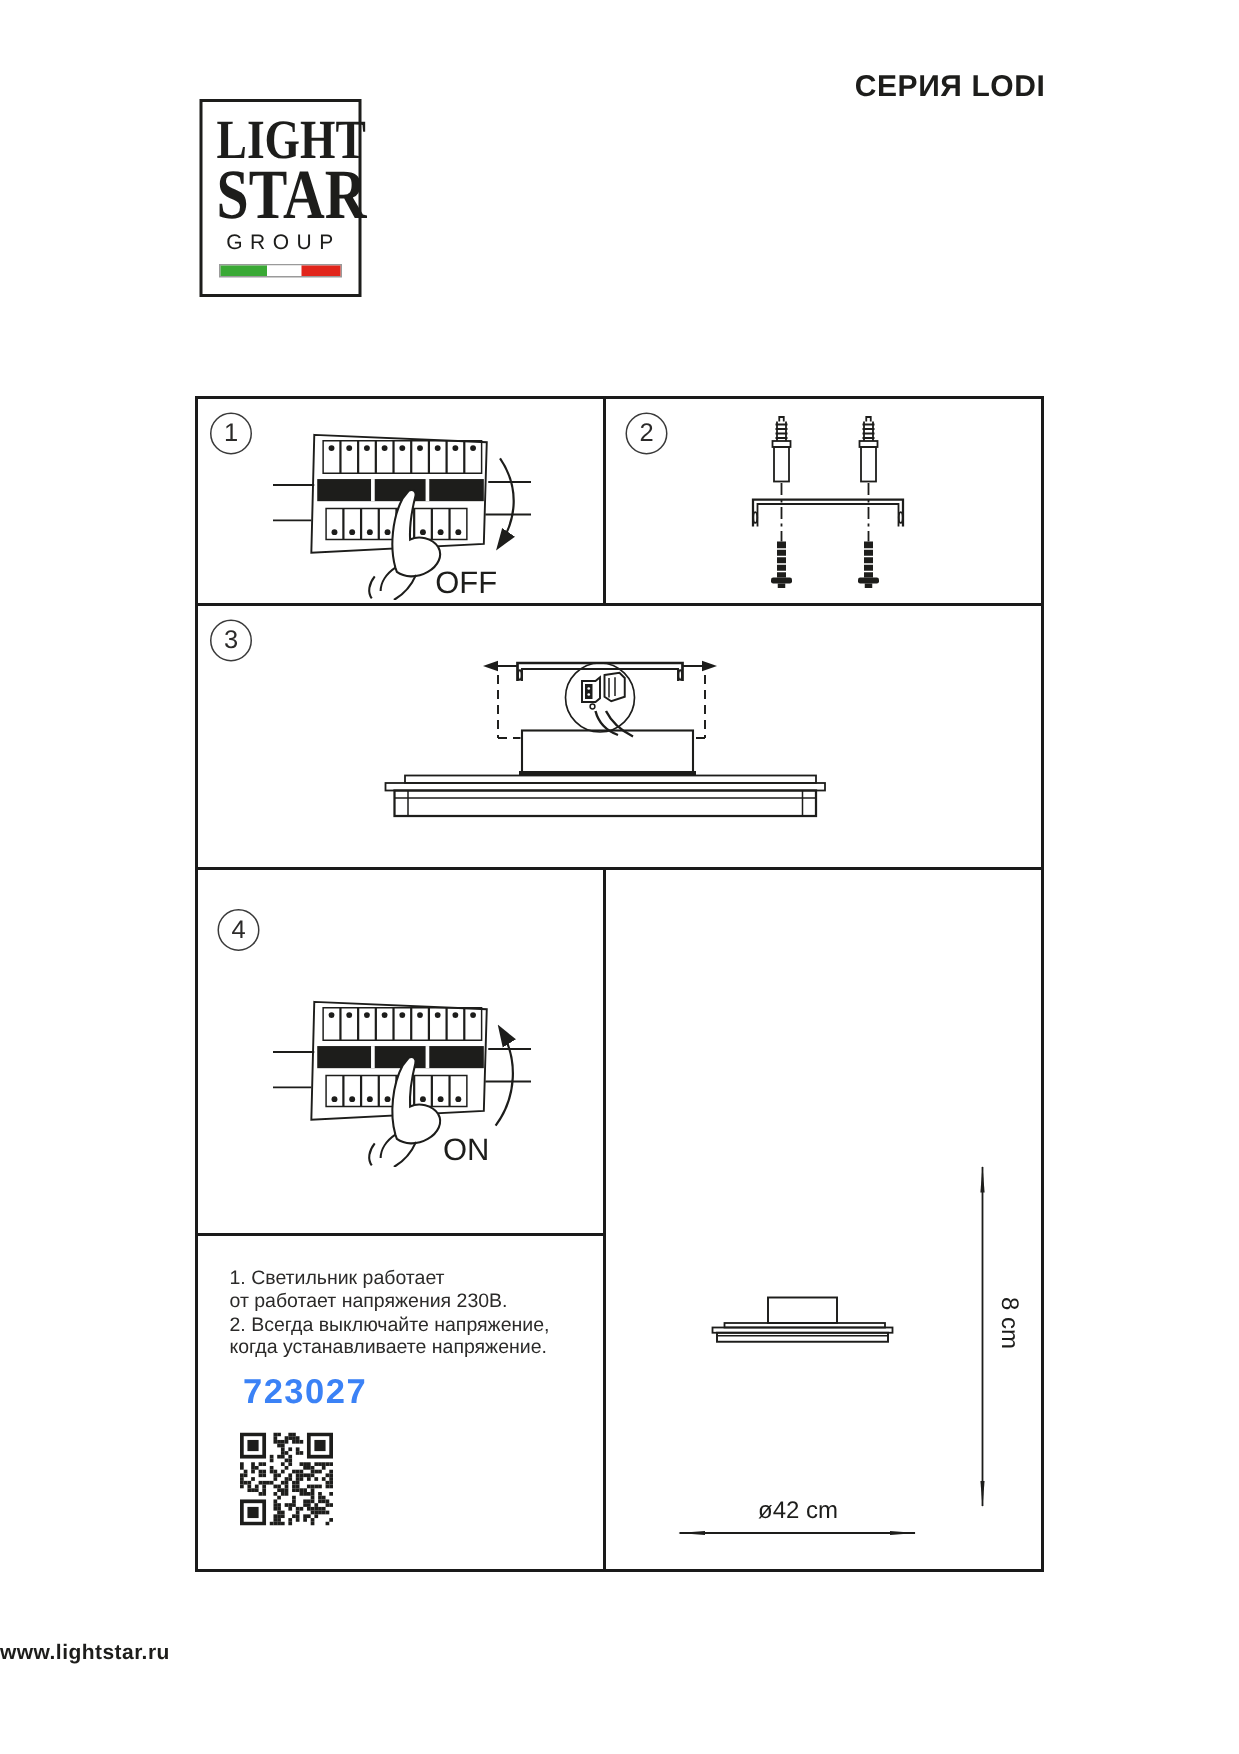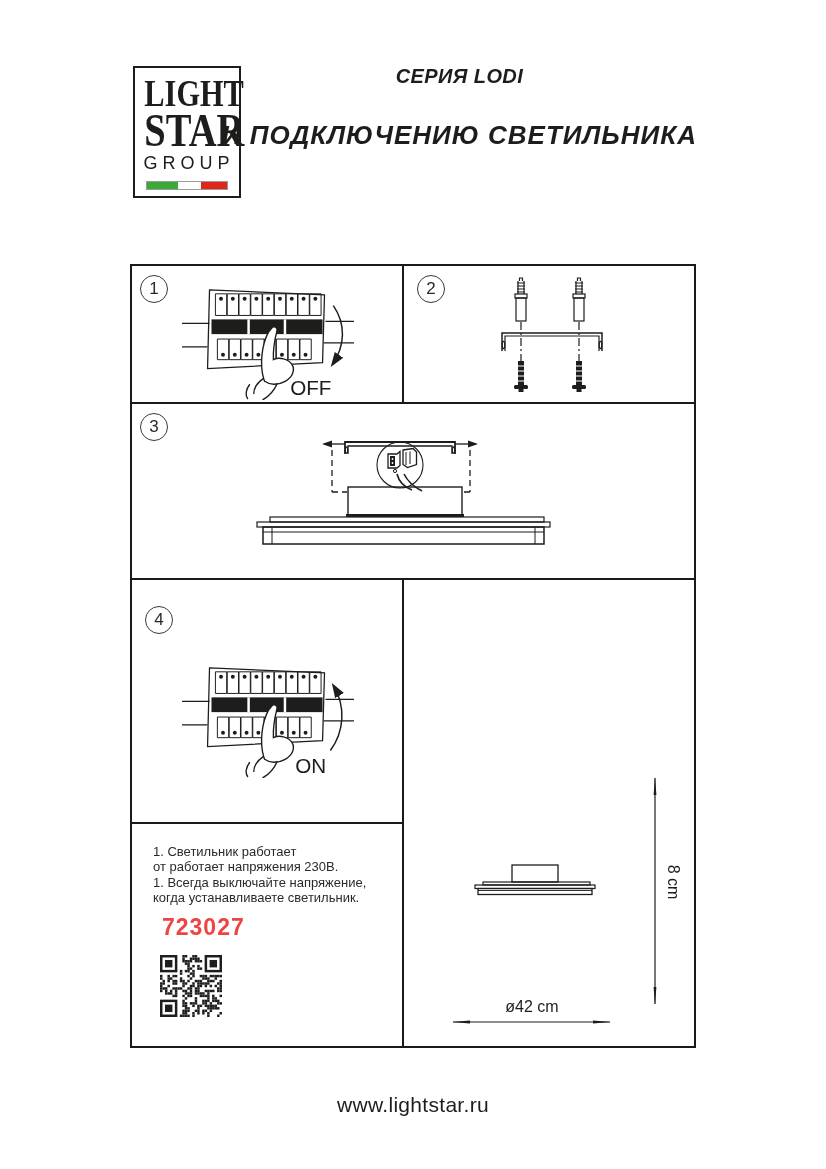--- a/index.html
+++ b/index.html
@@ -8,68 +8,67 @@
   svg{display:block;}
   svg text{font-family:"Liberation Sans",sans-serif;fill:#1d1d1b;}
 
   
   .logo-box{position:absolute;left:133px;top:66px;width:104px;height:128px;
             border:2px solid #1d1d1b;text-align:center;}
   .logo-light{font-family:"Liberation Serif",serif;font-weight:bold;font-size:37px;
               line-height:33px;margin-top:9px;transform:scaleX(.82);transform-origin:center;}
   .logo-star{font-family:"Liberation Serif",serif;font-weight:bold;font-size:47px;
              line-height:40px;transform:scaleX(.82);transform-origin:center;}
-  .logo-group{font-size:18px;letter-spacing:5px;margin-top:3px;margin-left:4px;font-weight:400;}
+  .logo-group{font-size:14px;letter-spacing:5px;margin-top:3px;margin-left:4px;font-weight:400;}
   .logo-flag{width:80px;height:7px;margin:7px auto 0;border:1px solid #9a9a9a;
              display:flex;box-sizing:content-box;}
   .logo-flag .fg{flex:4;}
   .logo-flag .fw{flex:3;}
   .logo-flag .fr{flex:3.4;}
 
-  .hdr-right{position:absolute;right:129px;top:64px;text-align:center;font-style:italic;}
+  .hdr-right{position:absolute;right:129px;top:46px;text-align:left;}
   .hdr-series,.hdr-article{font-size:20px;font-weight:bold;line-height:25px;letter-spacing:.4px;}
   .hdr-title{margin-top:31px;font-size:26px;font-weight:bold;line-height:31px;letter-spacing:1px;}
 
   
   .grid{position:absolute;left:130px;top:264px;width:562px;height:780px;border:2px solid #1a1a1a;}
   .divider{position:absolute;background:#1a1a1a;}
   .cell{position:absolute;}
   .badge{position:absolute;width:26px;height:26px;border:1.6px solid #3a3a3a;border-radius:50%;
          text-align:center;line-height:26px;font-size:17px;font-weight:500;color:#2b2a29;}
 
   
   .notes-text{position:absolute;left:21px;top:20px;font-size:13px;line-height:15.4px;color:#2b2a29;}
   .notes-article{position:absolute;left:30px;top:90px;font-size:23px;font-weight:bold;
-                 letter-spacing:1px;color:#ef4444;}
+                 letter-spacing:1px;color:#3b82f6;}
   .qr{position:absolute;left:28px;top:131px;width:62px;height:62px;}
 
   
-  .footer{position:absolute;left:0;top:1093px;width:100%;text-align:center;
-          font-size:21px;font-weight:normal;letter-spacing:.3px;}
+  .footer{position:absolute;left:0;top:1093px;width:100%;text-align:left;
+          font-size:14px;font-weight:bold;letter-spacing:.3px;}
 </style>
 </head>
 <body>
 
 <div class="page">
 
   <div class="logo-box">
     <div class="logo-light">LIGHT</div>
     <div class="logo-star">STAR</div>
     <div class="logo-group">GROUP</div>
     <div class="logo-flag">
       <div class="fg" style="background:#3aa935"></div>
       <div class="fw" style="background:#ffffff"></div>
       <div class="fr" style="background:#e1251b"></div>
     </div>
   </div>
 
   <div class="hdr-right">
     <div class="hdr-series">СЕРИЯ LODI</div>
     <div class="hdr-title">
-      <div>И ПОДКЛЮЧЕНИЮ СВЕТИЛЬНИКА</div>
     </div>
   </div>
 
   <div class="grid">
 
     <div class="divider" style="left:270px;top:0;width:2px;height:138px"></div>
     <div class="divider" style="left:0;top:136px;width:562px;height:2px"></div>
     <div class="divider" style="left:0;top:312px;width:562px;height:2px"></div>
     <div class="divider" style="left:270px;top:312px;width:2px;height:468px"></div>
     <div class="divider" style="left:0;top:556px;width:270px;height:2px"></div>
@@ -253,22 +252,22 @@
         </g>
         <path d="M151,92 C165,73 167,47 154,26" fill="none" stroke="#1d1d1b" stroke-width="1.5" marker-end="url(#ahON)"></path>
         <text x="131" y="115" text-anchor="middle" font-size="21">ON</text>
       </svg>
     </div>
 
     <div class="cell" style="left:0;top:558px;width:270px;height:202px">
       <div class="notes-text">
         <div>1. Светильник работает</div>
         <div>от работает напряжения 230В.</div>
-        <div>1. Всегда выключайте напряжение,</div>
-        <div>когда устанавливаете светильник.</div>
+        <div>2. Всегда выключайте напряжение,</div>
+        <div>когда устанавливаете напряжение.</div>
       </div>
       <div class="notes-article">723027</div>
       <svg id="qr-svg" class="qr" viewBox="0 0 25 25" fill="#1d1d1b">
           <rect x="9" y="0" width="1" height="1"></rect>
           <rect x="10" y="0" width="1" height="1"></rect>
           <rect x="13" y="0" width="1" height="1"></rect>
           <rect x="14" y="0" width="1" height="1"></rect>
           <rect x="9" y="1" width="1" height="1"></rect>
           <rect x="12" y="1" width="1" height="1"></rect>
           <rect x="13" y="1" width="1" height="1"></rect>

